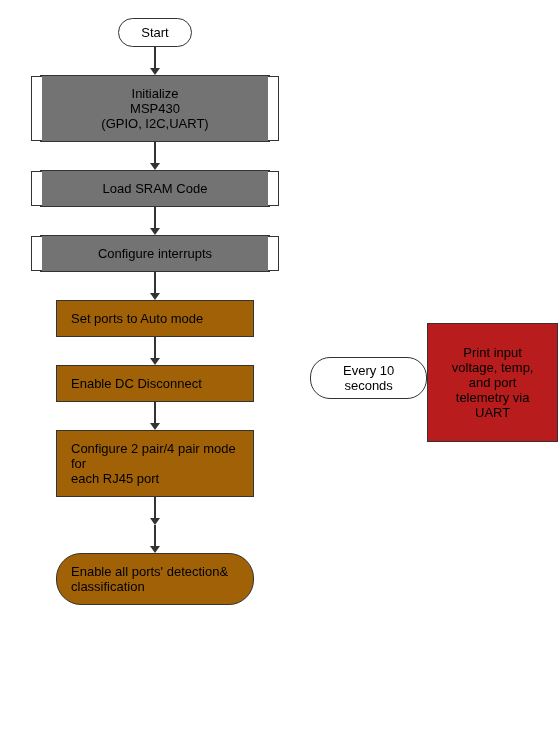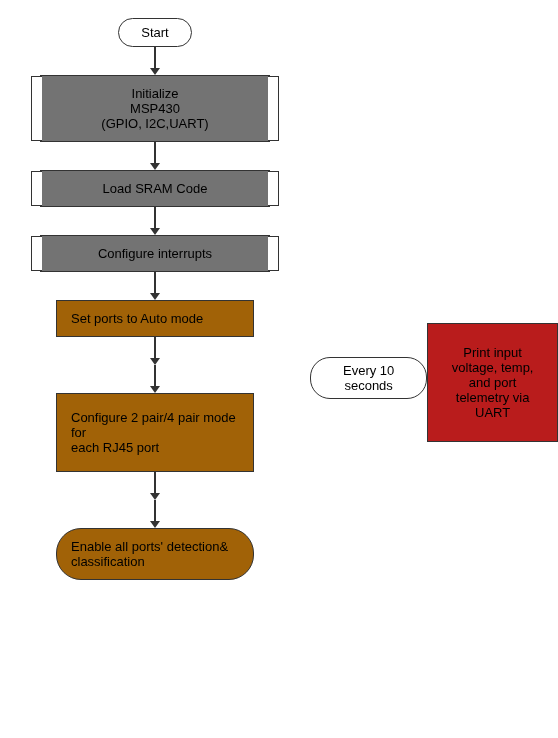--- a/index.html
+++ b/index.html
@@ -179,27 +179,30 @@
 
     <div class="plain-box">
       <span>Set ports to Auto mode</span>
     </div>
 
     <div class="arrow-down">
       <div class="arrow-line"></div>
       <div class="arrow-head"></div>
     </div>
 
-
-    <div class="arrow-down">
-      <div class="arrow-line"></div>
-      <div class="arrow-head"></div>
-    </div>
-
-    <div class="plain-box" style="padding: 16px 14px;">
+    <div class="plain-box">
+      <span>Enable DC Disconnect</span>
+    </div>
+
+    <div class="arrow-down">
+      <div class="arrow-line"></div>
+      <div class="arrow-head"></div>
+    </div>
+
+    <div class="plain-box" style="padding: 10px 14px;">
       <span style="white-space: pre-line;">Configure 2 pair/4 pair mode for
 each RJ45 port</span>
     </div>
 
     <div class="arrow-down">
       <div class="arrow-line"></div>
       <div class="arrow-head"></div>
     </div>
 
 

